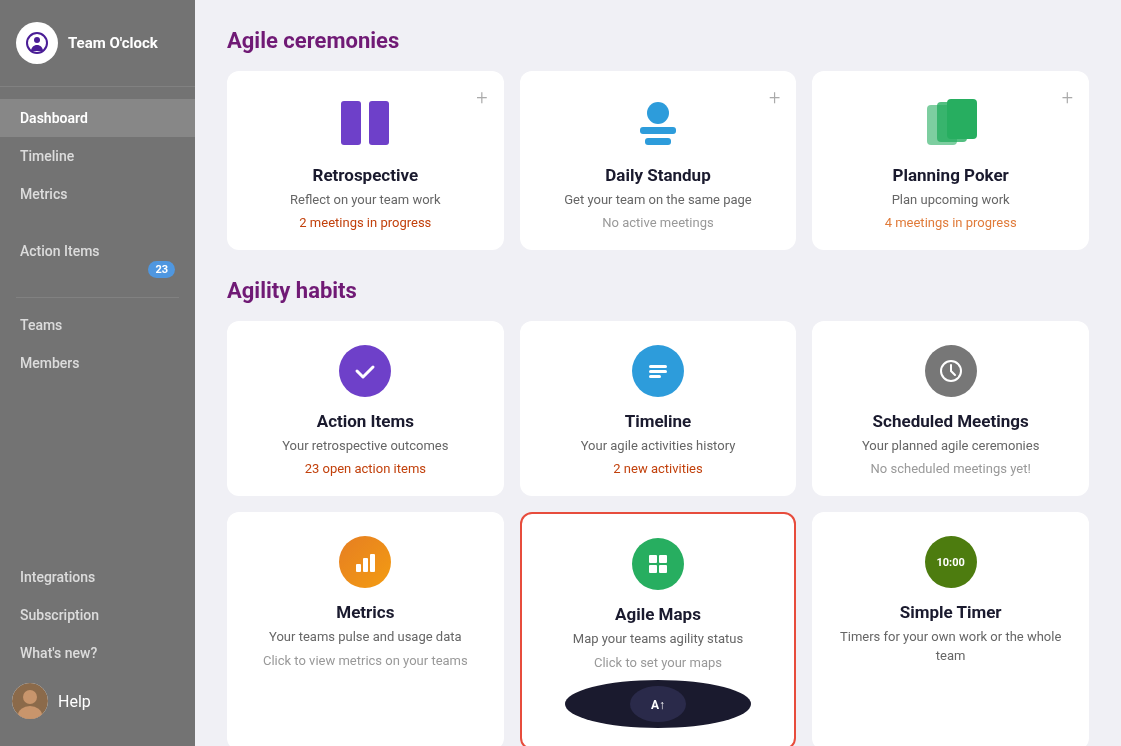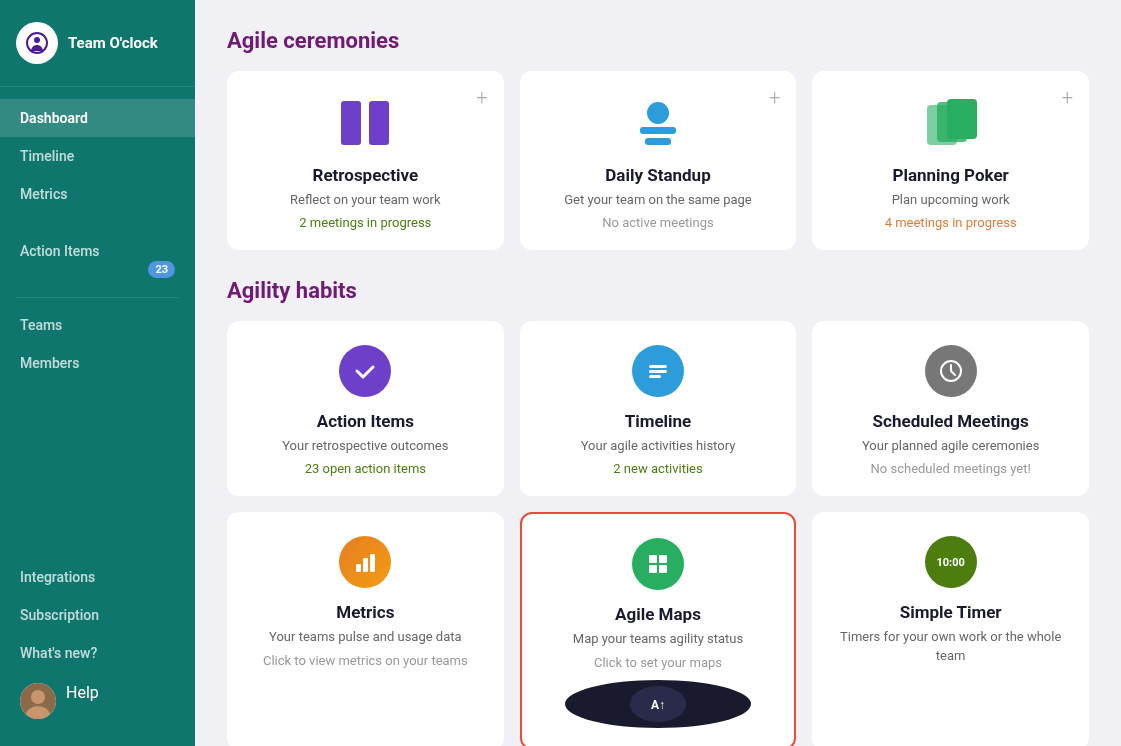--- a/index.html
+++ b/index.html
@@ -2,21 +2,21 @@
 <html><head>
   <meta charset="utf-8">
   <style>
     * { box-sizing: border-box; margin: 0; padding: 0; }
     body { font-family: -apple-system, BlinkMacSystemFont, 'Segoe UI', Roboto, sans-serif; display: flex; height: 746px; width: 1121px; overflow: hidden; background: #f0f0f5; }
 
     
     .sidebar {
       width: 195px;
       min-width: 195px;
-      background: #0f766e;
+      background: #737373;
       display: flex;
       flex-direction: column;
       height: 100%;
       color: white;
     }
     .sidebar-logo {
       display: flex;
       align-items: center;
       gap: 10px;
       padding: 22px 16px;
@@ -73,22 +73,22 @@
       height: 36px;
       border-radius: 50%;
       background: #ccc;
       overflow: hidden;
       display: flex;
       align-items: center;
       justify-content: center;
     }
     .nav-item-with-avatar {
       display: flex;
-      align-items: flex-start;
-      padding: 11px 20px;
+      align-items: center;
+      padding: 11px 12px;
       gap: 10px;
     }
 
     
     .main {
       flex: 1;
       overflow-y: auto;
       padding: 28px 32px;
       background: #f0f0f5;
     }
@@ -137,21 +137,21 @@
     }
     .card-desc {
       font-size: 13px;
       color: #666;
       text-align: center;
       line-height: 1.4;
       margin-bottom: 6px;
     }
     .card-link {
       font-size: 13px;
-      color: #4d7c0f;
+      color: #c2410c;
       text-align: center;
       display: block;
     }
     .card-link.orange { color: #e07b3a; }
     .checkmark-circle {
       width: 52px; height: 52px; border-radius: 50%;
       background: #6e40c9; display: flex; align-items: center; justify-content: center;
       margin: 0 auto 14px;
     }
     .timeline-circle {

